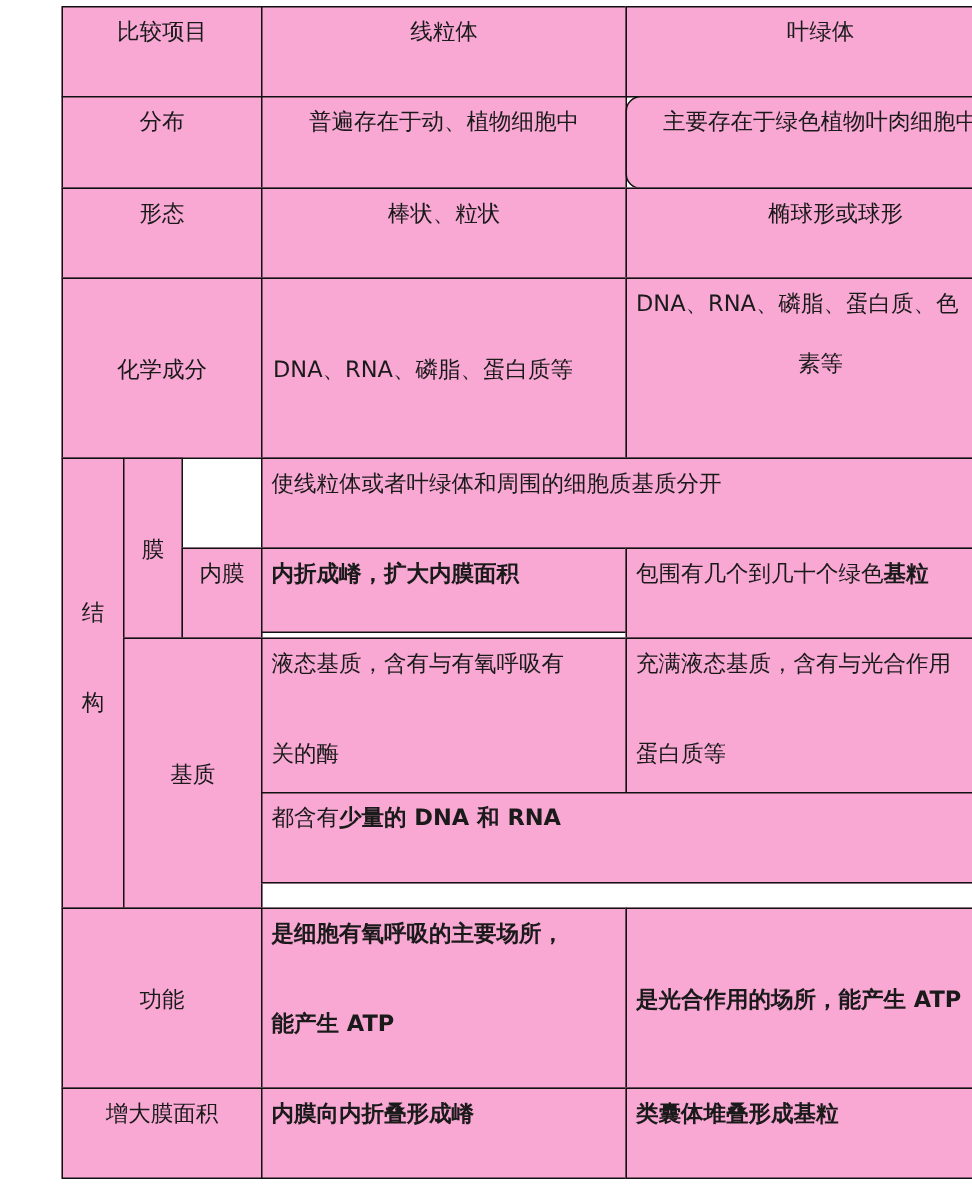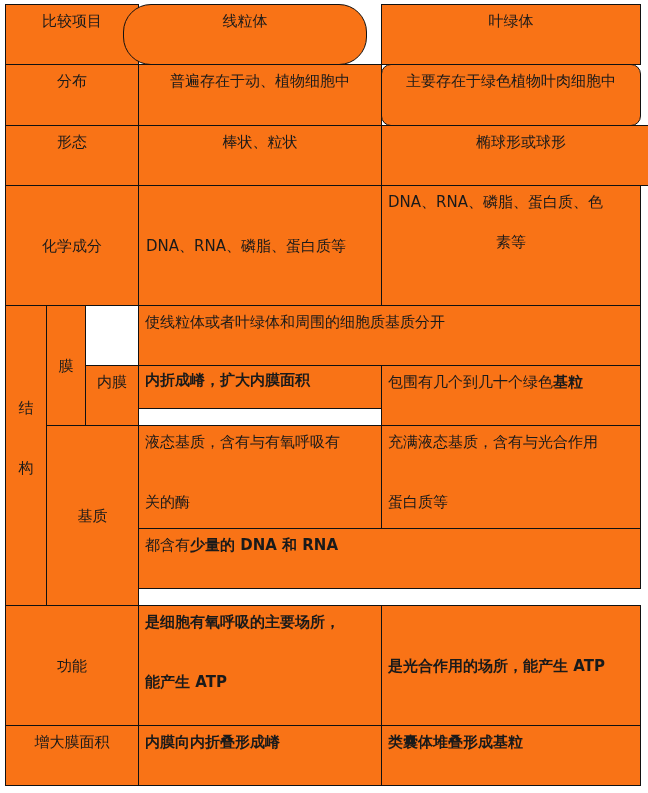--- a/index.html
+++ b/index.html
@@ -21,41 +21,42 @@
       top: 4px;
       width: 636px;
       height: 782px;
     }
     .cell {
       position: absolute;
       box-sizing: border-box;
       border: 1px solid #111;
       font-size: 15px;
       line-height: 20px;
-      background: #f97316;
+      background: #f9a8d4;
+      margin-left: 36px;
     }
     .center { text-align: center; }
     .left { text-align: left; padding-left: 6px; }
     .top { padding-top: 6px; }
     .b { font-weight: bold; }
     .vmid {
       display: flex;
       align-items: center;
     }
     .vmid.center { justify-content: center; }
   </style>
 </head>
 <body>
 
 <div class="grid">
 
   <div class="cell center top" style="left:0;top:0;width:134px;height:61px;">
     <span>比较项目</span>
   </div>
-  <div class="cell center top" style="left:118px;top:0;width:244px;height:61px;border-radius:28px;">
+  <div class="cell center top" style="left:133px;top:0;width:244px;height:61px;">
     <span>线粒体</span>
   </div>
   <div class="cell center top" style="left:376px;top:0;width:260px;height:61px;">
     <span>叶绿体</span>
   </div>
 
   <div class="cell center top" style="left:0;top:60px;width:134px;height:62px;">
     <span>分布</span>
   </div>
   <div class="cell center top" style="left:133px;top:60px;width:244px;height:62px;">
@@ -95,21 +96,21 @@
     <span>膜</span>
   </div>
 
   <div class="cell left top" style="left:133px;top:301px;width:503px;height:61px;">
     <span>使线粒体或者叶绿体和周围的细胞质基质分开</span>
   </div>
 
   <div class="cell center top" style="left:80px;top:361px;width:54px;height:61px;">
     <span>内膜</span>
   </div>
-  <div class="cell left top b" style="left:133px;top:361px;width:244px;height:44px;font-family:Liberation Mono, monospace;">
+  <div class="cell left top b" style="left:133px;top:361px;width:244px;height:57px;">
     <span>内折成嵴，扩大内膜面积</span>
   </div>
   <div class="cell left top" style="left:376px;top:361px;width:260px;height:61px;">
     <span>包围有几个到几十个绿色</span><span class="b">基粒</span>
   </div>
 
   <div class="cell vmid center" style="left:41px;top:421px;width:93px;height:181px;">
     <span>基质</span>
   </div>
   <div class="cell top" style="left:133px;top:421px;width:244px;height:121px;padding-left:6px;">

